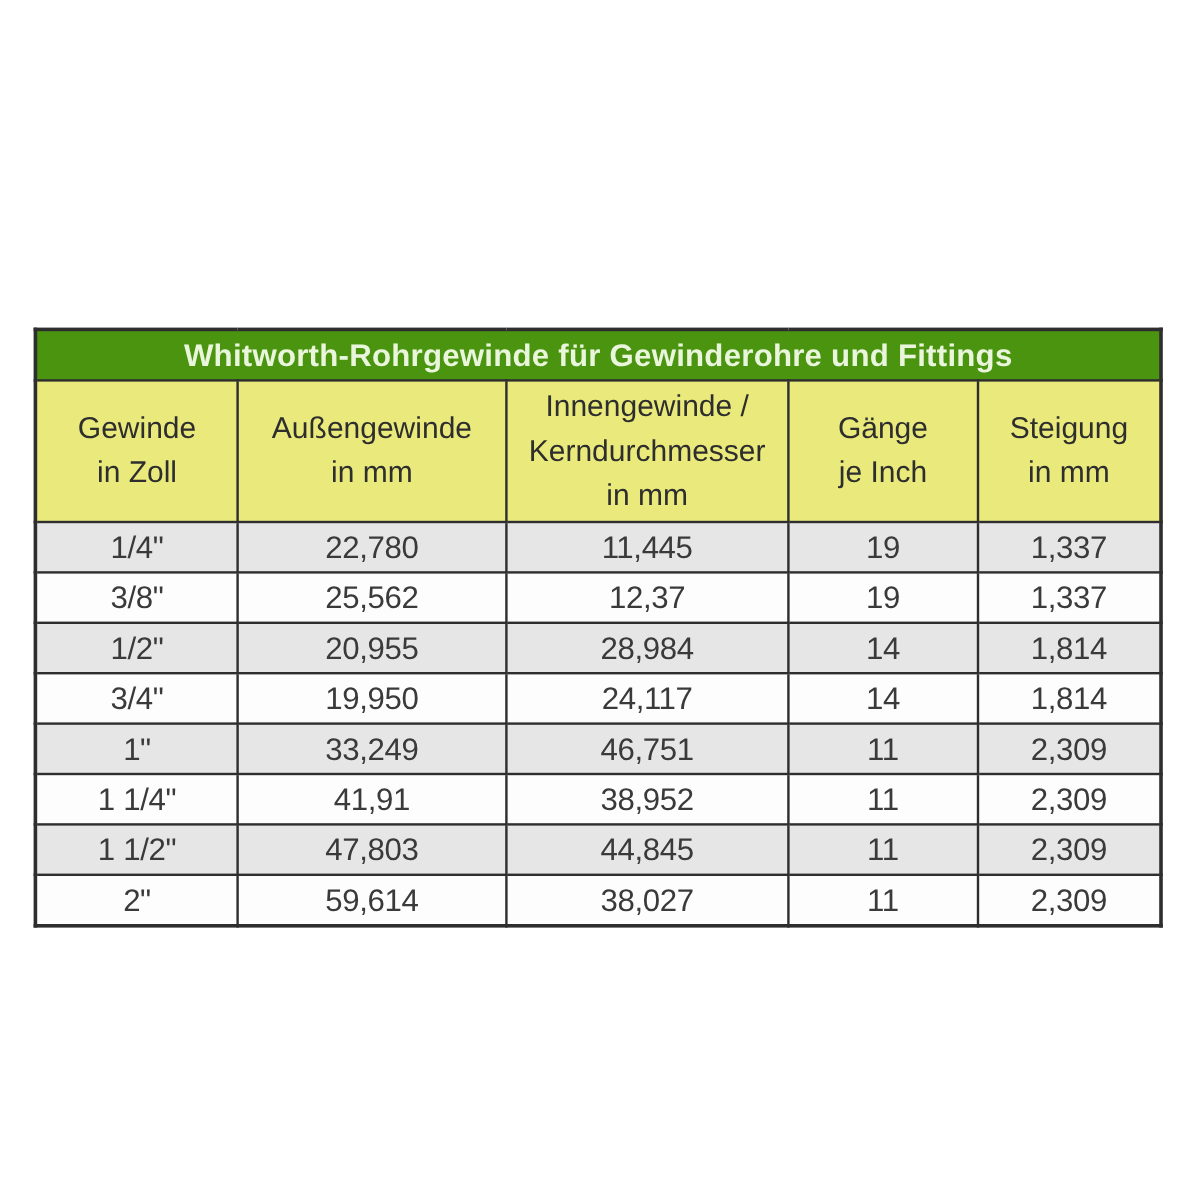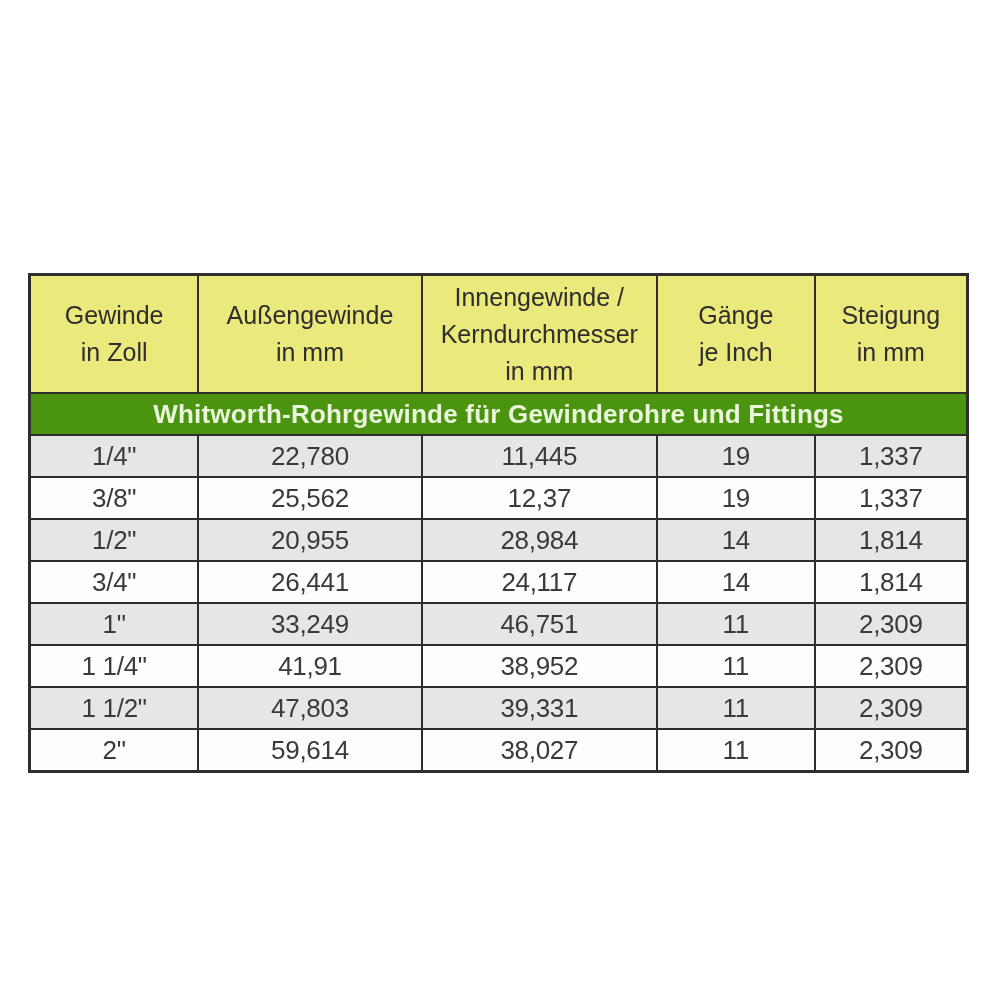--- a/index.html
+++ b/index.html
@@ -84,20 +84,23 @@
   <table class="thread-table">
     <colgroup>
       <col class="c0">
         <col class="c1">
         <col class="c2">
         <col class="c3">
         <col class="c4">
     </colgroup>
     <thead>
       <tr>
+        <th class="title-cell" colspan="5">Whitworth-Rohrgewinde für Gewinderohre und Fittings</th>
+      </tr>
+      <tr>
           <th class="col-h">
             <div>Gewinde</div>
             <div>in Zoll</div>
           </th>
           <th class="col-h">
             <div>Außengewinde</div>
             <div>in mm</div>
           </th>
           <th class="col-h">
             <div>Innengewinde /</div>
@@ -106,23 +109,20 @@
           </th>
           <th class="col-h">
             <div>Gänge</div>
             <div>je Inch</div>
           </th>
           <th class="col-h">
             <div>Steigung</div>
             <div>in mm</div>
           </th>
         </tr>
-      <tr>
-        <th class="title-cell" colspan="5">Whitworth-Rohrgewinde für Gewinderohre und Fittings</th>
-      </tr>
     </thead>
     <tbody>
         <tr>
           <td>1/4"</td>
           <td>22,780</td>
           <td>11,445</td>
           <td>19</td>
           <td>1,337</td>
         </tr>
         <tr>
@@ -134,21 +134,21 @@
         </tr>
         <tr>
           <td>1/2"</td>
           <td>20,955</td>
           <td>28,984</td>
           <td>14</td>
           <td>1,814</td>
         </tr>
         <tr>
           <td>3/4"</td>
-          <td>26,441</td>
+          <td>19,950</td>
           <td>24,117</td>
           <td>14</td>
           <td>1,814</td>
         </tr>
         <tr>
           <td>1"</td>
           <td>33,249</td>
           <td>46,751</td>
           <td>11</td>
           <td>2,309</td>
@@ -156,21 +156,21 @@
         <tr>
           <td>1 1/4"</td>
           <td>41,91</td>
           <td>38,952</td>
           <td>11</td>
           <td>2,309</td>
         </tr>
         <tr>
           <td>1 1/2"</td>
           <td>47,803</td>
-          <td>39,331</td>
+          <td>44,845</td>
           <td>11</td>
           <td>2,309</td>
         </tr>
         <tr>
           <td>2"</td>
           <td>59,614</td>
           <td>38,027</td>
           <td>11</td>
           <td>2,309</td>
         </tr>

